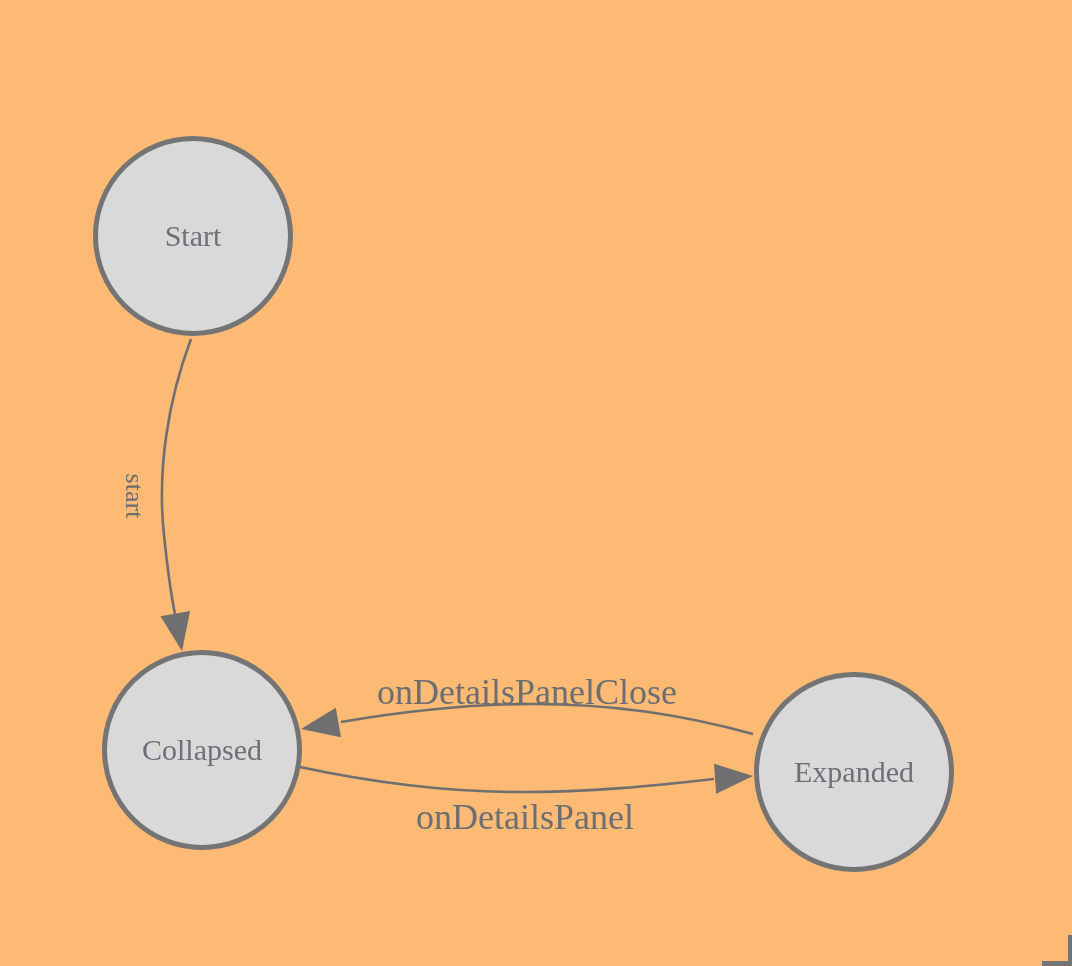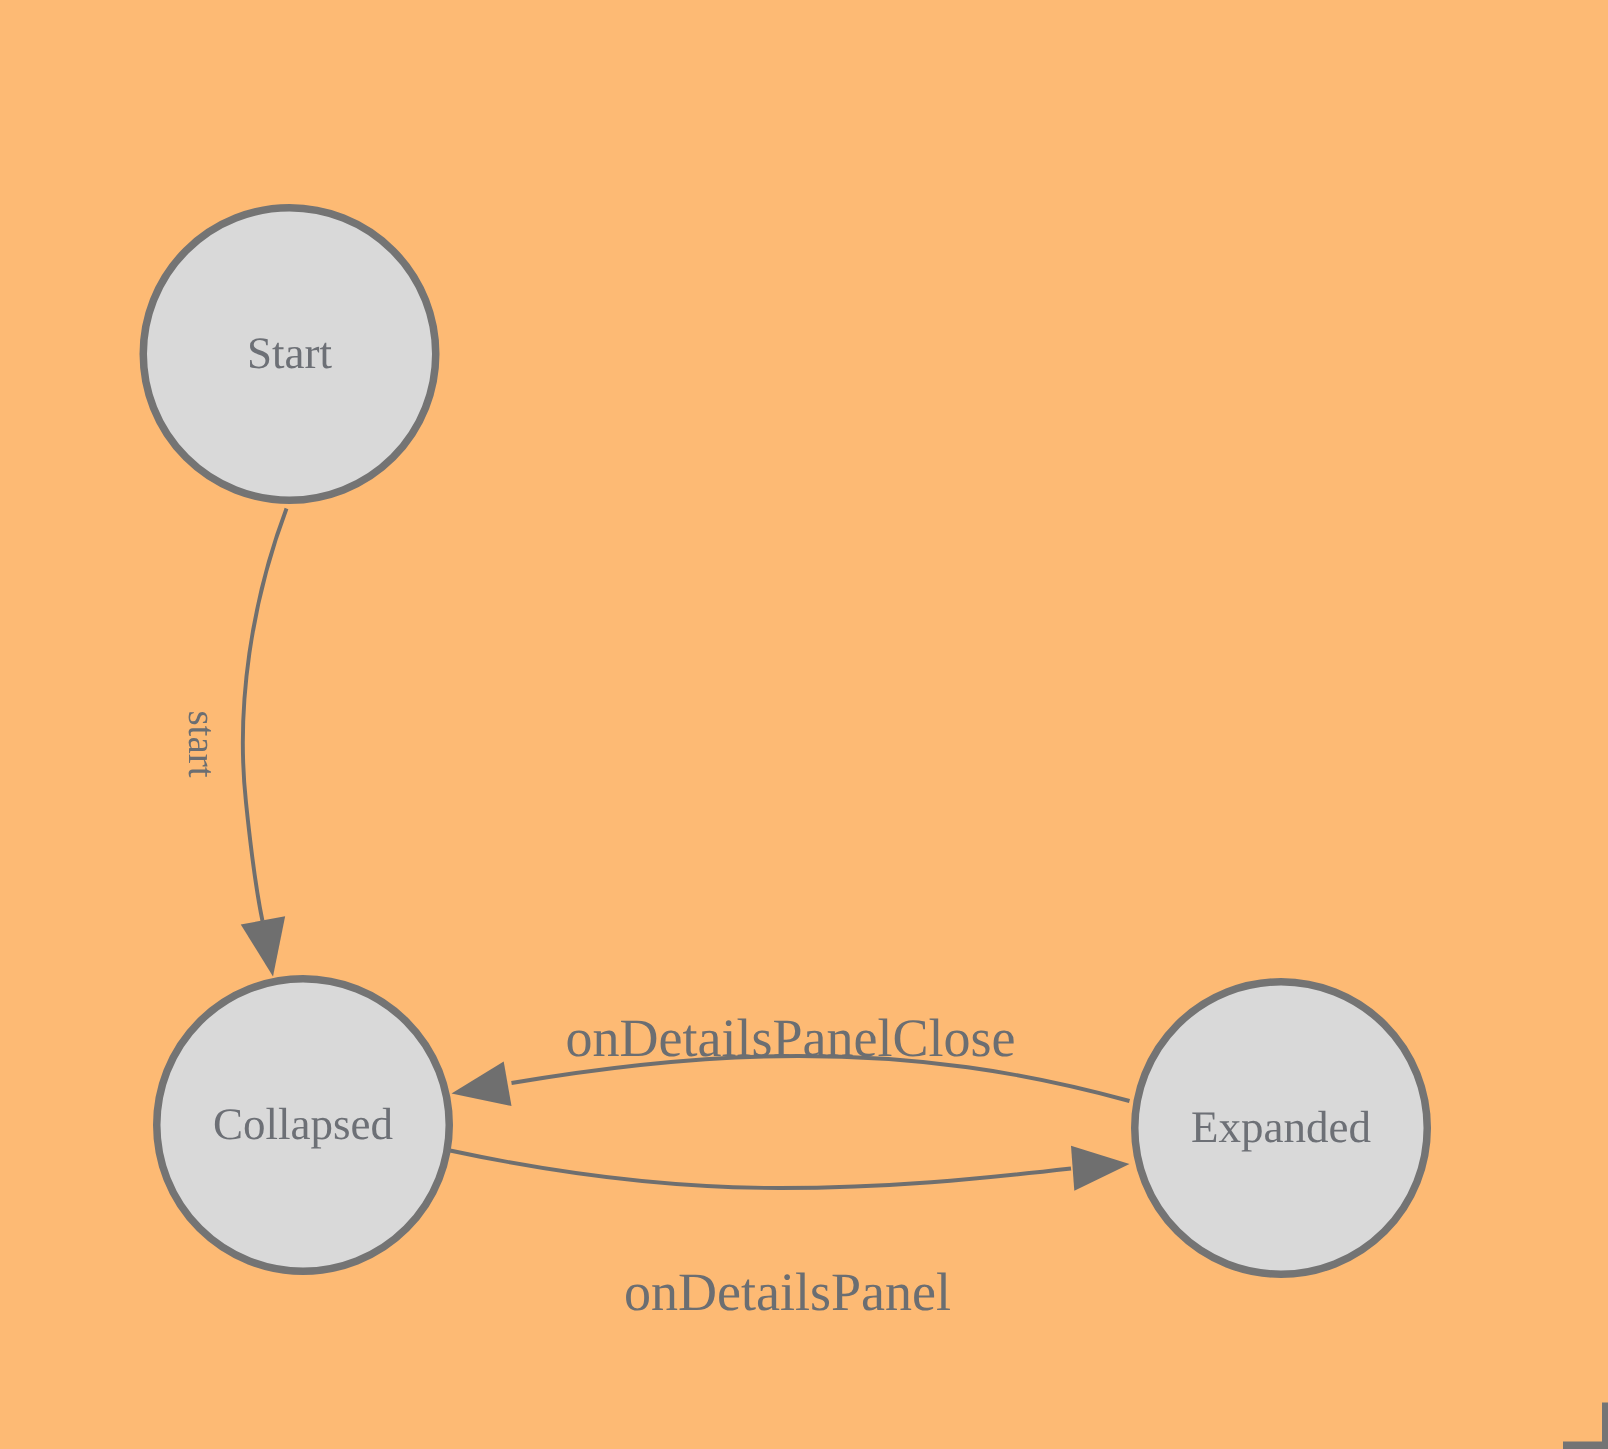--- a/index.html
+++ b/index.html
@@ -35,21 +35,21 @@
     justify-content: center;
   }
   .node-label {
     font-size: 30px;
     color: #6d7076;
     white-space: nowrap;
     user-select: none;
   }
   .node-start     { left: 93px;  top: 136px; }
   .node-collapsed { left: 102px; top: 650px; }
-  .node-expanded  { left: 754px; top: 652px; }
+  .node-expanded  { left: 754px; top: 672px; }
 
   .edge-label {
     position: absolute;
     font-size: 36px;
     color: #6b6e72;
     text-align: center;
     white-space: nowrap;
     user-select: none;
   }
   .label-start {
@@ -64,21 +64,20 @@
   }
   .label-close {
     left: 377px;
     top: 671px;
     width: 300px;
   }
   .label-panel {
     left: 375px;
     top: 796px;
     width: 300px;
-    margin-top: 44px;
   }
   .corner-mark {
     position: absolute;
     left: 1042px;
     top: 935px;
     width: 30px;
     height: 31px;
     box-sizing: border-box;
     border-right: 4px solid #747474;
     border-bottom: 5px solid #747474;

